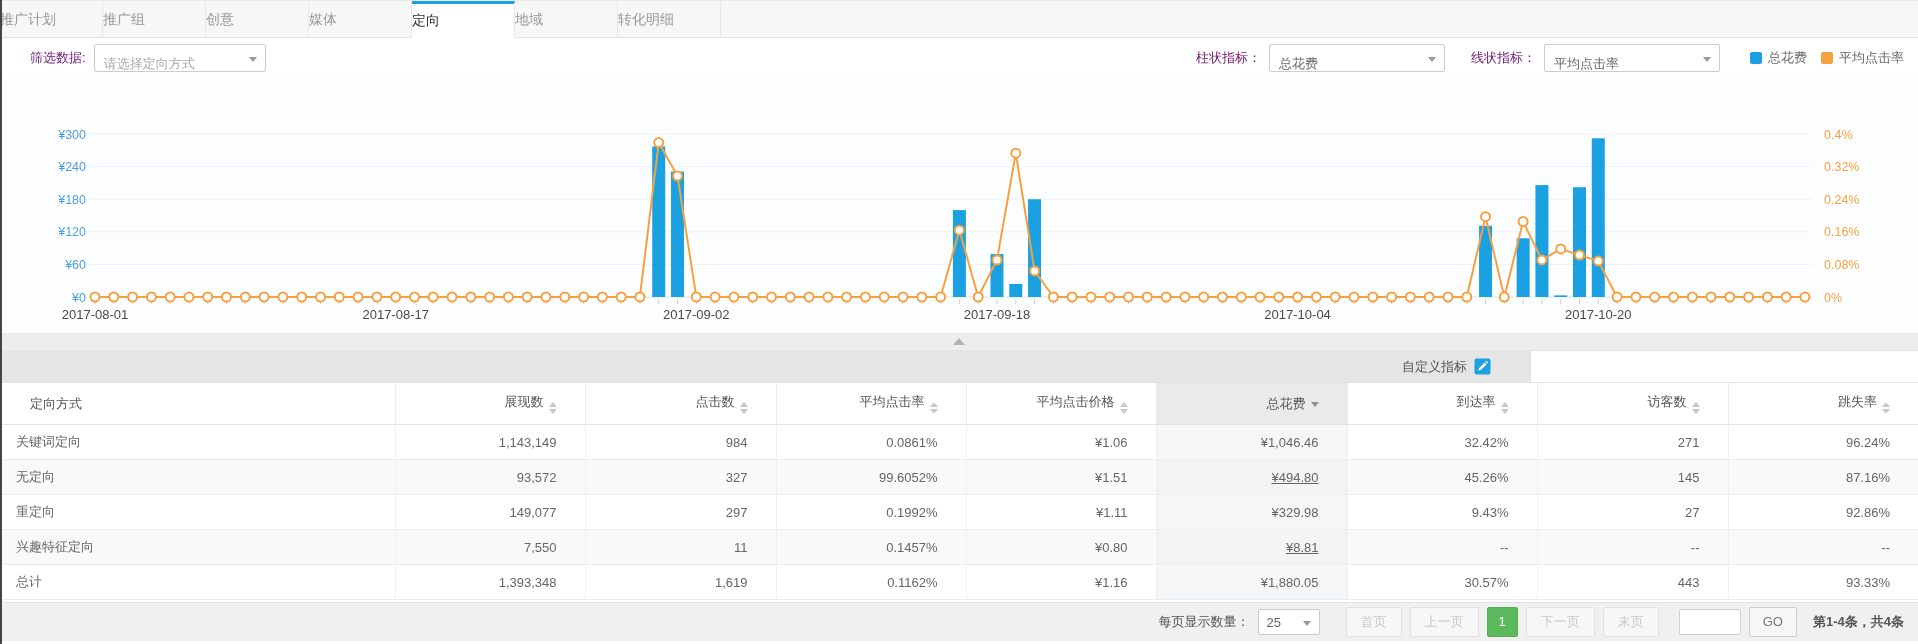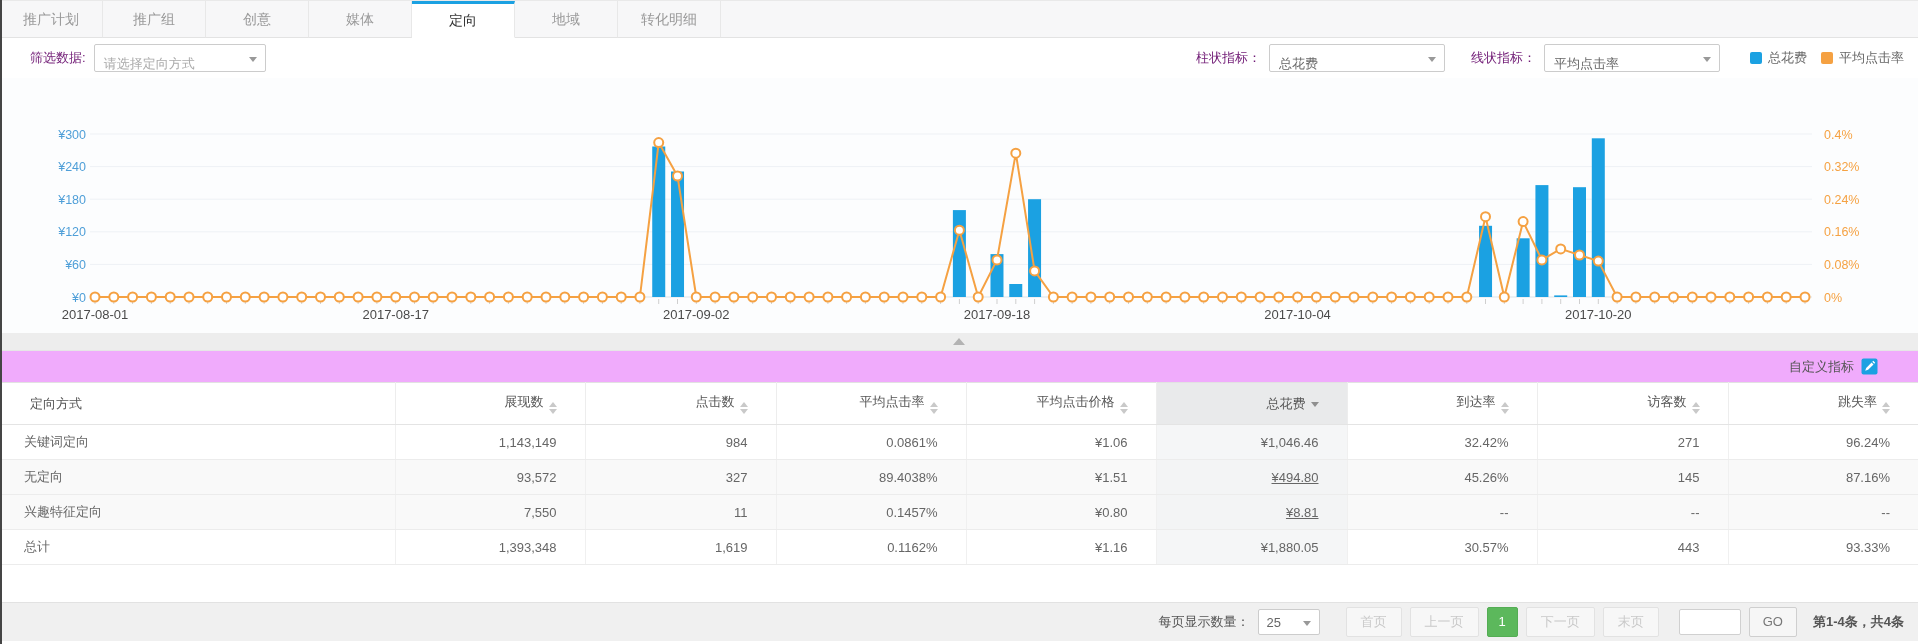--- a/index.html
+++ b/index.html
@@ -2,21 +2,21 @@
 <html><head>
 <meta charset="utf-8">
 <style>
   html,body{margin:0;padding:0;background:#fff;}
   body{font-family:"Liberation Sans","DejaVu Sans",sans-serif;color:#666;}
   .app{position:relative;width:1918px;height:644px;background:#fff;overflow:hidden;}
   .left-edge{position:absolute;left:0;top:0;width:2px;height:644px;background:#454545;z-index:50;}
 
   
   .tabbar{position:absolute;left:0;top:0;width:1918px;height:38px;background:#f7f7f8;display:flex;border-top:1px solid #e9e9e9;box-sizing:border-box;}
-  .tab{width:103px;text-align:center;line-height:37px;font-size:14px;color:#999;border-right:1px solid #e8e8e8;border-bottom:1px solid #e3e3e3;box-sizing:border-box;cursor:pointer;background:#f7f7f8;}
+  .tab{width:103px;text-align:left;line-height:37px;font-size:14px;color:#999;border-right:1px solid #e8e8e8;border-bottom:1px solid #e3e3e3;box-sizing:border-box;cursor:pointer;background:#f7f7f8;}
   .tab.active{background:#fff;color:#333;border-top:3px solid #1ba1e2;border-bottom:1px solid #fff;line-height:32px;}
   .tab-fill{flex:1;border-bottom:1px solid #e3e3e3;}
 
   
   .filterbar{position:absolute;left:0;top:38px;width:1918px;height:40px;background:#fff;display:flex;align-items:center;justify-content:space-between;box-sizing:border-box;padding:0 14px 0 30px;}
   .fgroup{display:flex;align-items:center;}
   .flabel{font-size:13px;color:#701a75;margin-right:8px;white-space:nowrap;}
   .select{position:relative;height:28px;border:1px solid #ccc;border-radius:2px;background:#fff;display:flex;align-items:center;box-sizing:border-box;padding:12px 22px 0 9px;font-size:13px;color:#666;cursor:pointer;}
   .select .ph{color:#aaa;}
   .caret{position:absolute;right:8px;top:12px;width:0;height:0;border-left:4px solid transparent;border-right:4px solid transparent;border-top:5px solid #999;}
@@ -25,32 +25,32 @@
   .legend{display:flex;align-items:center;gap:14px;margin-left:4px;}
   .legend-item{display:flex;align-items:center;gap:6px;font-size:13px;color:#666;}
   .swatch{width:12px;height:12px;border-radius:2px;display:inline-block;}
 
   
   .chart{position:absolute;left:0;top:78px;width:1918px;height:255px;background:#fcfdfe;}
 
   
   .collapse-strip{position:absolute;left:0;top:333px;width:1918px;height:18px;background:#ededed;display:flex;align-items:center;justify-content:center;cursor:pointer;border-bottom:1px solid #e6e6e6;box-sizing:border-box;}
   .tri-up-ind{width:0;height:0;border-left:6px solid transparent;border-right:6px solid transparent;border-bottom:7px solid #b3b3b3;}
-  .custom-row{position:absolute;left:0;top:351px;width:1918px;height:31px;background:#f0abfc;display:flex;align-items:center;justify-content:flex-end;box-sizing:border-box;padding-right:40px;gap:7px;font-size:13px;color:#555;}
+  .custom-row{position:absolute;left:0;top:351px;width:1531px;height:31px;background:#e5e5e5;display:flex;align-items:center;justify-content:flex-end;box-sizing:border-box;padding-right:40px;gap:7px;font-size:13px;color:#555;}
   .edit-icon{width:17px;height:17px;display:inline-flex;cursor:pointer;}
 
   
   .tablewrap{position:absolute;left:0;top:382px;width:1762px;}
   table{border-collapse:collapse;width:1918px;table-layout:fixed;}
   thead th{height:42px;font-weight:normal;font-size:13px;color:#555;border-top:1px solid #e2e2e2;border-bottom:1px solid #e4e4e4;border-right:1px solid #ededed;background:#fff;text-align:right;padding:0 28px 0 8px;box-sizing:border-box;white-space:nowrap;cursor:pointer;}
   thead th:first-child{text-align:left;padding-left:30px;cursor:default;}
   thead th:last-child{border-right:none;}
   thead th.sorted{background:#e9eaeb;}
   tbody td{height:35px;font-size:13px;color:#666;border-bottom:1px solid #ececec;border-right:1px solid #f0f0f0;text-align:right;padding:0 28px 0 8px;box-sizing:border-box;white-space:nowrap;background:#fff;}
-  tbody td:first-child{text-align:left;padding-left:24px;}
+  tbody td:first-child{text-align:left;padding-left:16px;}
   tbody td:last-child{border-right:none;}
   tbody tr.stripe td{background:#f9f9f9;}
   tbody td.sorted{background:#f5f6f7;margin-left:12px;}
   tbody tr.stripe td.sorted{background:#f3f4f5;text-decoration:underline;}
   .sorters{display:inline-flex;flex-direction:column;gap:2px;margin-left:5px;vertical-align:-1px;}
   .t-up{width:0;height:0;border-left:4px solid transparent;border-right:4px solid transparent;border-bottom:5px solid #c9c9c9;}
   .t-down{width:0;height:0;border-left:4px solid transparent;border-right:4px solid transparent;border-top:5px solid #c9c9c9;}
   .t-down.only{border-top-color:#8f8f8f;margin-left:5px;display:inline-block;vertical-align:1px;}
 
   
@@ -407,26 +407,37 @@
             <td>¥1.06</td>
             <td class="sorted">¥1,046.46</td>
             <td>32.42%</td>
             <td>271</td>
             <td>96.24%</td>
           </tr>
           <tr class="stripe">
             <td>无定向</td>
             <td>93,572</td>
             <td>327</td>
-            <td>89.4038%</td>
+            <td>99.6052%</td>
             <td>¥1.51</td>
             <td class="sorted">¥494.80</td>
             <td>45.26%</td>
             <td>145</td>
             <td>87.16%</td>
+          </tr>
+          <tr>
+            <td>重定向</td>
+            <td>149,077</td>
+            <td>297</td>
+            <td>0.1992%</td>
+            <td>¥1.11</td>
+            <td class="sorted">¥329.98</td>
+            <td>9.43%</td>
+            <td>27</td>
+            <td>92.86%</td>
           </tr>
           <tr class="stripe">
             <td>兴趣特征定向</td>
             <td>7,550</td>
             <td>11</td>
             <td>0.1457%</td>
             <td>¥0.80</td>
             <td class="sorted">¥8.81</td>
             <td>--</td>
             <td>--</td>

